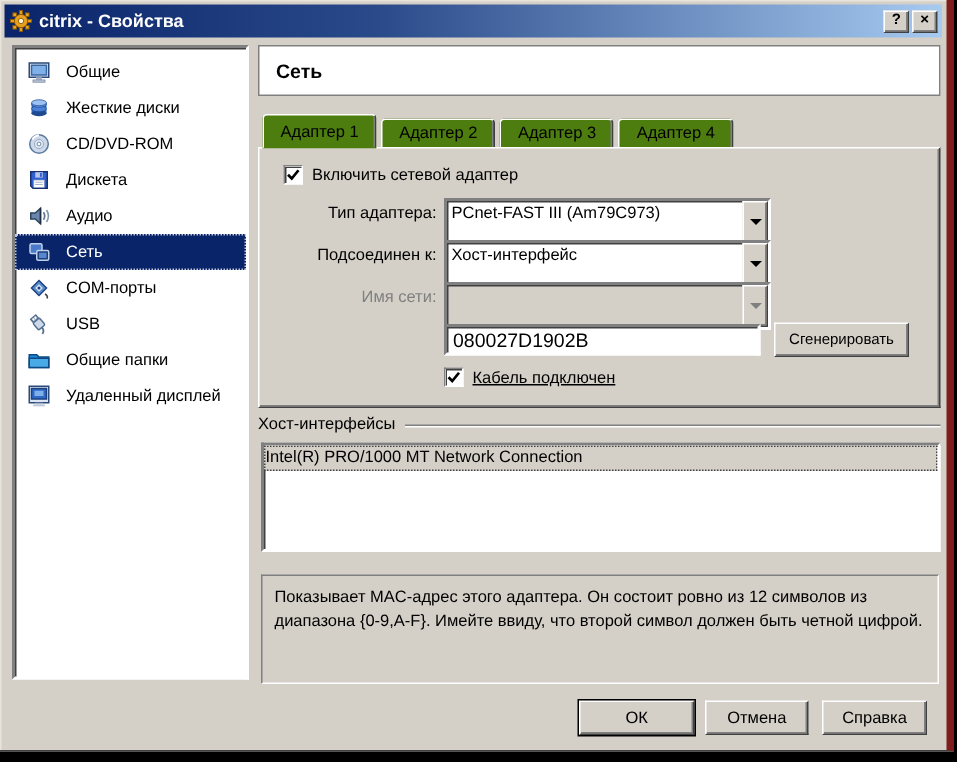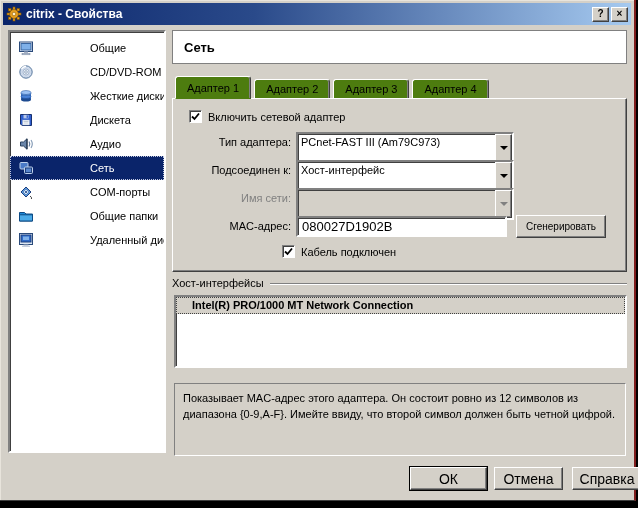--- a/index.html
+++ b/index.html
@@ -8,21 +8,21 @@
     background:#000;
     font-family:"Liberation Sans", sans-serif;
     font-size:11px;
     color:#000;
     position:relative;
     overflow:hidden;
   }
   .window {
     position:absolute; left:0; top:0; width:636px; height:501px;
     background:#d4d0c8;
-    border-right:2px solid #7f1d1d;
+    border-right:5px solid #7f1d1d;
     border-bottom:1px solid #404040;
     box-shadow: inset 1px 1px 0 #e8e4dc;
   }
   
   .titlebar {
     position:absolute; left:3px; top:3px; right:3px; height:22px;
     background:linear-gradient(to right,#0a246a 0%,#2a4a8a 40%,#a6caf0 100%);
     display:flex; align-items:center; padding:0 3px;
   }
   .title-icon { width:16px; height:16px; margin-right:4px; flex:none; }
@@ -48,21 +48,20 @@
     box-shadow: inset -1px -1px 0 #808080;
   }
   
   .sidebar {
     position:absolute; left:8px; top:30px; width:158px; height:423px;
     padding-top:4px; overflow:hidden;
   }
   .side-item {
     height:24px; display:flex; align-items:center; padding-left:5px;
     cursor:default;
-    gap:46px;
   }
   .side-item .ico { width:22px; height:17px; flex:none; display:flex;
                     align-items:center; justify-content:center; }
   .side-item .lbl { margin-left:7px; white-space:nowrap; }
   .side-item.selected { background:#0a246a; color:#fff;
     outline:1px dotted #c0c8e0; outline-offset:-1px; }
   
   .page-header {
     position:absolute; left:172px; top:30px; width:455px; height:34px;
     background:#fff; border:1px solid #808080;
@@ -135,38 +134,38 @@
   .group-head { position:absolute; left:172px; top:277px; width:455px;
                 display:flex; align-items:center; }
   .group-head .gl { flex:none; padding-right:6px; }
   .group-head .line { flex:1; height:2px; border-top:1px solid #808080;
                       border-bottom:1px solid #fff; margin-top:1px; }
   .hostlist {
     position:absolute; left:174px; top:295px; width:453px; height:73px;
     overflow:hidden;
   }
   .hostlist .row {
-    height:17px; line-height:17px; padding-left:16px; white-space:nowrap;font-weight:bold;
+    height:17px; line-height:17px; padding-left:1px; white-space:nowrap;
   }
   .hostlist .row.selected { background:#d4d0c8;
     outline:1px dotted #404040; outline-offset:-1px; }
   
   .descbox {
     position:absolute; left:174px; top:383px; width:452px; height:73px;
     border:1px solid; border-color:#808080 #fff #fff #808080;
     background:#d4d0c8; padding:7px 8px; line-height:1.45;
   }
   
   .btn {
     position:absolute; height:23px; top:467px;
     background:#d4d0c8;
     border:1px solid; border-color:#fff #404040 #404040 #fff;
     box-shadow: inset -1px -1px 0 #808080;
-    font-family:"Liberation Sans",sans-serif; font-size:14px;
-    text-align:center; cursor:default;margin-left:24px;
+    font-family:"Liberation Sans",sans-serif; font-size:11px;
+    text-align:center; cursor:default;
   }
   .btn.default { outline:1px solid #000; }
   .ok { left:386px; width:77px; }
   .cancel { left:470px; width:69px; }
   .help { left:548px; width:70px; }
   svg { display:block; }
 </style>
 </head>
 <body>
 
@@ -206,40 +205,40 @@
             <rect x="6" y="11.5" width="4" height="1.8" fill="#a8b4c8"></rect>
             <rect x="4" y="13.3" width="8" height="1.5" fill="#c0cadc" stroke="#70809a" stroke-width="0.5"></rect>
           </svg>
       </span>
       <span class="lbl">Общие</span>
     </div>
 
     <div class="side-item">
       <span class="ico">
         <svg width="16" height="16" viewBox="0 0 16 16">
-            <circle cx="8" cy="8" r="6.2" fill="#cdd9ea" stroke="#5a7aa0"></circle>
-            <circle cx="8" cy="8" r="3" fill="#e8eef6" stroke="#8aa0bc" stroke-width="0.6"></circle>
-            <circle cx="8" cy="8" r="1.3" fill="#fff" stroke="#5a7aa0" stroke-width="0.6"></circle>
-            <path d="M3.5 5 A6 6 0 0 1 8 2.2" stroke="#ffffff" stroke-width="1.4" fill="none"></path>
-          </svg>
-      </span>
-      <span class="lbl">CD/DVD-ROM</span>
-    </div>
-
-    <div class="side-item">
-      <span class="ico">
-        <svg width="16" height="16" viewBox="0 0 16 16">
             <rect x="3" y="4.5" width="10" height="7" fill="#2f6ac0"></rect>
             <ellipse cx="8" cy="11.5" rx="5" ry="2" fill="#1d4a90"></ellipse>
             <ellipse cx="8" cy="8.5" rx="5" ry="2" fill="#4a82d8" stroke="#1d4a90" stroke-width="0.5"></ellipse>
             <ellipse cx="8" cy="5.5" rx="5" ry="2" fill="#6aa0ea" stroke="#1d4a90" stroke-width="0.5"></ellipse>
             <ellipse cx="8" cy="4.5" rx="5" ry="2" fill="#9cc2f4" stroke="#1d4a90" stroke-width="0.5"></ellipse>
           </svg>
       </span>
       <span class="lbl">Жесткие диски</span>
+    </div>
+
+    <div class="side-item">
+      <span class="ico">
+        <svg width="16" height="16" viewBox="0 0 16 16">
+            <circle cx="8" cy="8" r="6.2" fill="#cdd9ea" stroke="#5a7aa0"></circle>
+            <circle cx="8" cy="8" r="3" fill="#e8eef6" stroke="#8aa0bc" stroke-width="0.6"></circle>
+            <circle cx="8" cy="8" r="1.3" fill="#fff" stroke="#5a7aa0" stroke-width="0.6"></circle>
+            <path d="M3.5 5 A6 6 0 0 1 8 2.2" stroke="#ffffff" stroke-width="1.4" fill="none"></path>
+          </svg>
+      </span>
+      <span class="lbl">CD/DVD-ROM</span>
     </div>
 
     <div class="side-item">
       <span class="ico">
         <svg width="16" height="16" viewBox="0 0 16 16">
             <path d="M2.5 2.5 h11 v11 h-9.5 l-1.5 -1.5 z" fill="#2f5fd0" stroke="#17306e"></path>
             <rect x="5.5" y="2.8" width="5" height="3.6" fill="#b8c8e8"></rect>
             <rect x="8.6" y="3.3" width="1.3" height="2.6" fill="#2f5fd0"></rect>
             <rect x="4.5" y="8" width="7" height="5" fill="#fff" stroke="#8aa0c0" stroke-width="0.5"></rect>
             <line x1="5.5" y1="9.5" x2="10.5" y2="9.5" stroke="#9ab" stroke-width="0.6"></line>
@@ -277,20 +276,34 @@
         <svg width="16" height="16" viewBox="0 0 16 16">
             <path d="M3 8 L8 3 L13 8 L8 13 Z" fill="#5a9ae0" stroke="#1d3f7e"></path>
             <path d="M5 8 L8 5 L11 8 L8 11 Z" fill="#cfe2f8" stroke="#3a66a0" stroke-width="0.6"></path>
             <circle cx="8" cy="8" r="1" fill="#1d3f7e"></circle>
             <path d="M12 12 q2 1 1.5 3" stroke="#444" stroke-width="1" fill="none"></path>
           </svg>
       </span>
       <span class="lbl">COM-порты</span>
     </div>
 
+    <div class="side-item">
+      <span class="ico">
+        <svg width="16" height="16" viewBox="0 0 16 16">
+            <g transform="rotate(-40 8 8)">
+              <rect x="5.8" y="2" width="4.4" height="3" fill="#a8b8cc" stroke="#56708e"></rect>
+              <rect x="6.6" y="2.5" width="1" height="1.4" fill="#fff"></rect>
+              <rect x="8.4" y="2.5" width="1" height="1.4" fill="#fff"></rect>
+              <rect x="5.2" y="5" width="5.6" height="6" rx="1" fill="#cdd9ea" stroke="#56708e"></rect>
+              <path d="M8 11 q0 3 -2.5 3.5" stroke="#56708e" stroke-width="1.2" fill="none"></path>
+            </g>
+          </svg>
+      </span>
+      <span class="lbl">USB</span>
+    </div>
 
     <div class="side-item">
       <span class="ico">
         <svg width="16" height="16" viewBox="0 0 16 16">
             <path d="M1.5 4.5 h5 l1.5 1.5 h6.5 v7 h-13 z" fill="#1d88d8" stroke="#0c4a84"></path>
             <path d="M1.5 6.8 h13 v6.2 h-13 z" fill="#4aaae8" stroke="#0c4a84"></path>
           </svg>
       </span>
       <span class="lbl">Общие папки</span>
     </div>
@@ -363,27 +376,26 @@
       <span class="frm-label disabled">Имя сети:</span>
       <span class="combo disabled">
         <span class="val"></span>
         <span class="drop">
             <span class="arrow"></span>
           </span>
       </span>
     </div>
 
     <div style="position:absolute; left:0; top:117px; width:100%; height:21px;">
-      <span class="frm-label">MAC-адрес:</span>
       <input class="textfield" type="text" value="080027D1902B" style="">
     </div>
 
     <button class="gen-btn raised">Сгенерировать</button>
 
-    <div class="checkbox-row" style="left:109px; top:146px;">
+    <div class="checkbox-row" style="left:123px; top:146px;text-decoration:underline;">
       <span class="checkbox">
         <svg width="9" height="9" viewBox="0 0 9 9">
             <polyline points="1,4.5 3.5,7 8,1.5" stroke="#000" stroke-width="1.8" fill="none"></polyline>
           </svg>
       </span>
       <span class="lbl">Кабель подключен</span>
     </div>
   </div>
 
   <div class="group-head">

